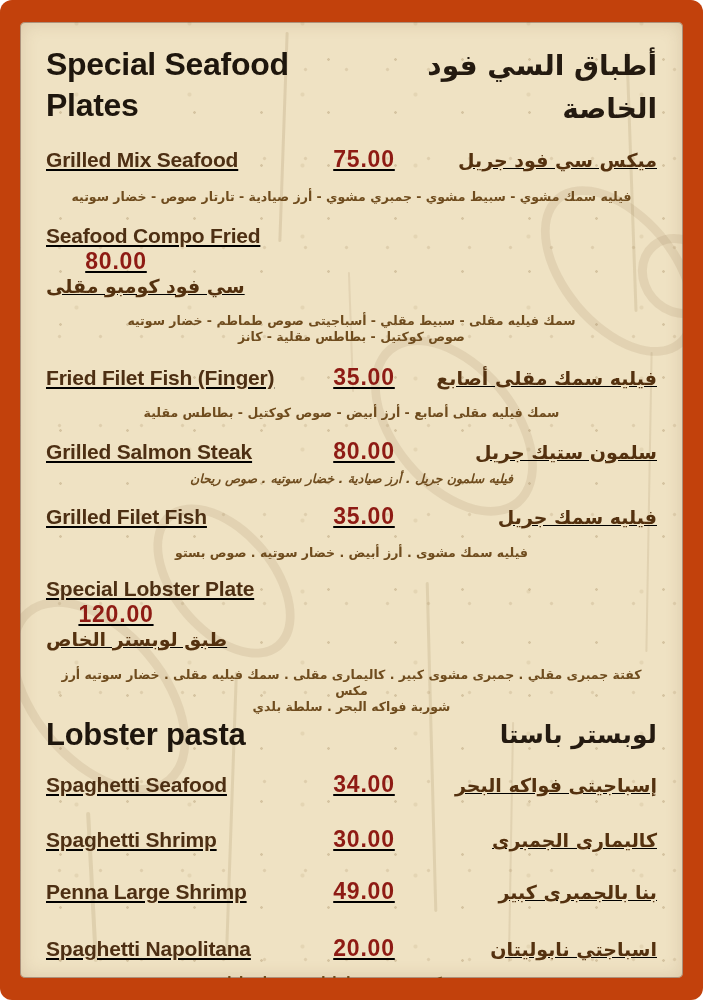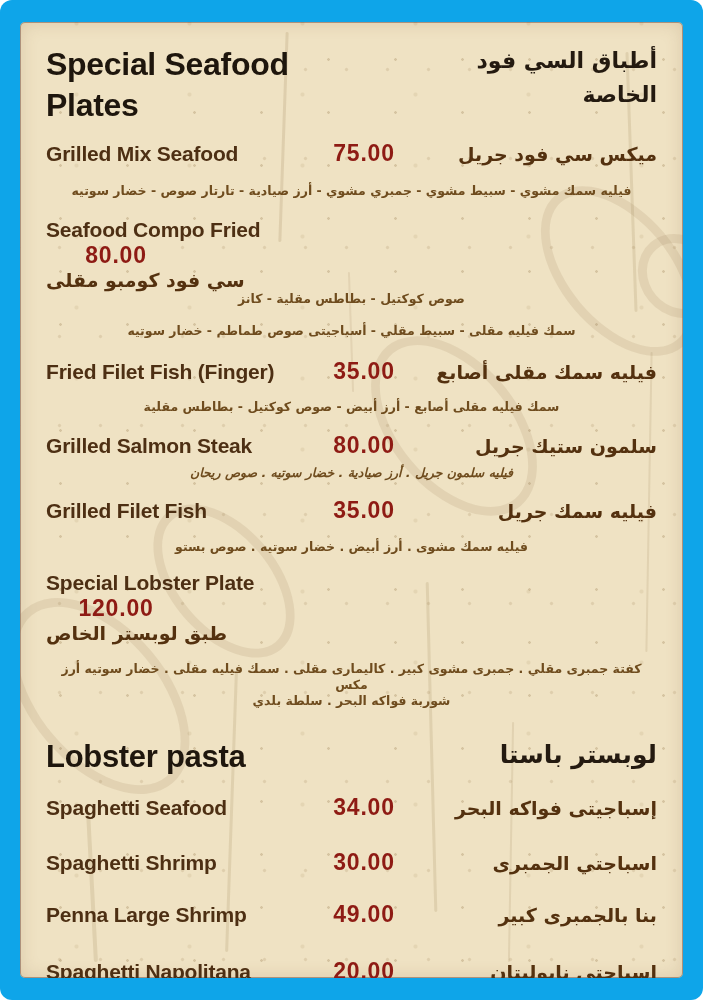--- a/index.html
+++ b/index.html
@@ -1,19 +1,19 @@
 <!DOCTYPE html>
 <html><head>
 <meta charset="utf-8">
 <style>
   html,body{margin:0;padding:0;background:#ffffff;}
   body{width:703px;height:1000px;font-family:"Liberation Sans",sans-serif;}
   .frame{
     position:relative;width:703px;height:1000px;box-sizing:border-box;
-    background:#0ea5e9;border-radius:12px;padding:22px 20px;
+    background:#c2410c;border-radius:12px;padding:22px 20px;
   }
   .paper{
     position:relative;width:100%;height:100%;box-sizing:border-box;
     background:#efe2c3;border-radius:5px;overflow:hidden;
     padding:20px 26px;
     box-shadow:inset 0 0 0 1px rgba(70,20,15,.35), inset 0 0 18px rgba(120,80,40,.18);
     background-image:
       radial-gradient(circle, rgba(148,118,72,.28) 0 1px, transparent 1.6px),
       radial-gradient(circle, rgba(148,118,72,.18) 0 1px, transparent 2.2px),
       radial-gradient(circle, rgba(148,118,72,.12) 0 1.4px, transparent 2.6px);
@@ -21,23 +21,23 @@
     background-position:7px 11px, 19px 3px, 0 37px;
   }
   .texture,.wm{position:absolute;pointer-events:none;}
   .streak{position:absolute;background:rgba(140,108,62,.30);border-radius:2px;}
   .wm{border:9px solid rgba(138,111,73,.13);border-radius:50%;transform:rotate(-40deg);}
   .content{position:relative;z-index:2;}
 
   .sec-head{display:flex;justify-content:space-between;align-items:flex-start;}
   .sec-head .h-en{font-size:32px;font-weight:bold;color:#1e160d;line-height:1.27;letter-spacing:-.3px;}
   .sec-head .h-ar{text-align:right;direction:rtl;font-family:"DejaVu Sans",sans-serif;
-                  font-size:22px;font-weight:bold;color:#241a10;line-height:1.55;}
+                  font-size:28px;font-weight:bold;color:#241a10;line-height:1.55;}
 
-  .row{display:flex;align-items:baseline;}
+  .row{display:flex;align-items:baseline;text-decoration:underline;}
   .row .en{width:248px;font-size:21px;font-weight:bold;color:#4d2f13;white-space:nowrap;letter-spacing:-.2px;}
   .row .price{width:140px;text-align:center;font-size:23px;font-weight:bold;color:#8e1b14;letter-spacing:.8px;}
   .row .ar{flex:1;text-align:right;direction:rtl;font-family:"DejaVu Sans",sans-serif;
            font-size:19px;font-weight:bold;color:#54310f;white-space:nowrap;}
   .desc{text-align:center;direction:rtl;font-family:"DejaVu Sans",sans-serif;
         font-size:12.5px;font-weight:bold;color:#6f4c1e;line-height:1.28;}
 
   .head2 .h-en{font-size:31px;}
   .head2 .h-ar{font-size:25px;line-height:1.4;}
 </style>
@@ -80,22 +80,22 @@
         <span class="price">75.00</span>
         <span class="ar">ميكس سي فود جريل</span>
       </div>
       <div class="desc" style="margin-top:16px;">فيليه سمك مشوي - سبيط مشوي - جمبري مشوي - أرز صيادية - تارتار صوص - خضار سوتيه</div>
 
       <div class="row" style="margin-top:19px;flex-direction:column;">
         <span class="en">Seafood Compo Fried</span>
         <span class="price">80.00</span>
         <span class="ar">سي فود كومبو مقلى</span>
       </div>
+      <div class="desc" style="margin-top:16px;">سمك فيليه مقلى - سبيط مقلي - أسباجيتى صوص طماطم - خضار سوتيه</div>
       <div class="desc">صوص كوكتيل - بطاطس مقلية - كانز</div>
-      <div class="desc" style="margin-top:16px;">سمك فيليه مقلى - سبيط مقلي - أسباجيتى صوص طماطم - خضار سوتيه</div>
 
       <div class="row" style="margin-top:19px;">
         <span class="en">Fried Filet Fish (Finger)</span>
         <span class="price">35.00</span>
         <span class="ar">فيليه سمك مقلى أصابع</span>
       </div>
       <div class="desc" style="margin-top:14px;">سمك فيليه مقلى أصابع - أرز أبيض - صوص كوكتيل - بطاطس مقلية</div>
 
       <div class="row" style="margin-top:17px;">
         <span class="en">Grilled Salmon Steak</span>
@@ -112,35 +112,35 @@
       <div class="desc" style="margin-top:15px;">فيليه سمك مشوى . أرز أبيض . خضار سوتيه . صوص بستو</div>
 
       <div class="row" style="margin-top:16px;flex-direction:column;">
         <span class="en">Special Lobster Plate</span>
         <span class="price">120.00</span>
         <span class="ar">طبق لوبستر الخاص</span>
       </div>
       <div class="desc" style="margin-top:17px;">كفتة جمبرى مقلي . جمبرى مشوى كبير . كاليمارى مقلى . سمك فيليه مقلى . خضار سوتيه أرز مكس</div>
       <div class="desc">شوربة فواكه البحر . سلطة بلدي</div>
 
-      <div class="sec-head head2" style="margin-top:28px;align-items:flex-start;">
+      <div class="sec-head head2" style="align-items:center;">
         <div class="h-en">Lobster pasta</div>
         <div class="h-ar">لوبستر باستا</div>
       </div>
 
       <div class="row" style="margin-top:17px;">
         <span class="en">Spaghetti Seafood</span>
         <span class="price">34.00</span>
         <span class="ar">إسباجيتى فواكه البحر</span>
       </div>
 
       <div class="row" style="margin-top:28px;">
         <span class="en">Spaghetti Shrimp</span>
         <span class="price">30.00</span>
-        <span class="ar">اسباجتي الجمبرى</span>
+        <span class="ar">كاليمارى الجمبرى</span>
       </div>
 
       <div class="row" style="margin-top:25px;">
         <span class="en">Penna Large Shrimp</span>
         <span class="price">49.00</span>
         <span class="ar">بنا بالجمبرى كبير</span>
       </div>
 
       <div class="row" style="margin-top:30px;">
         <span class="en">Spaghetti Napolitana</span>

